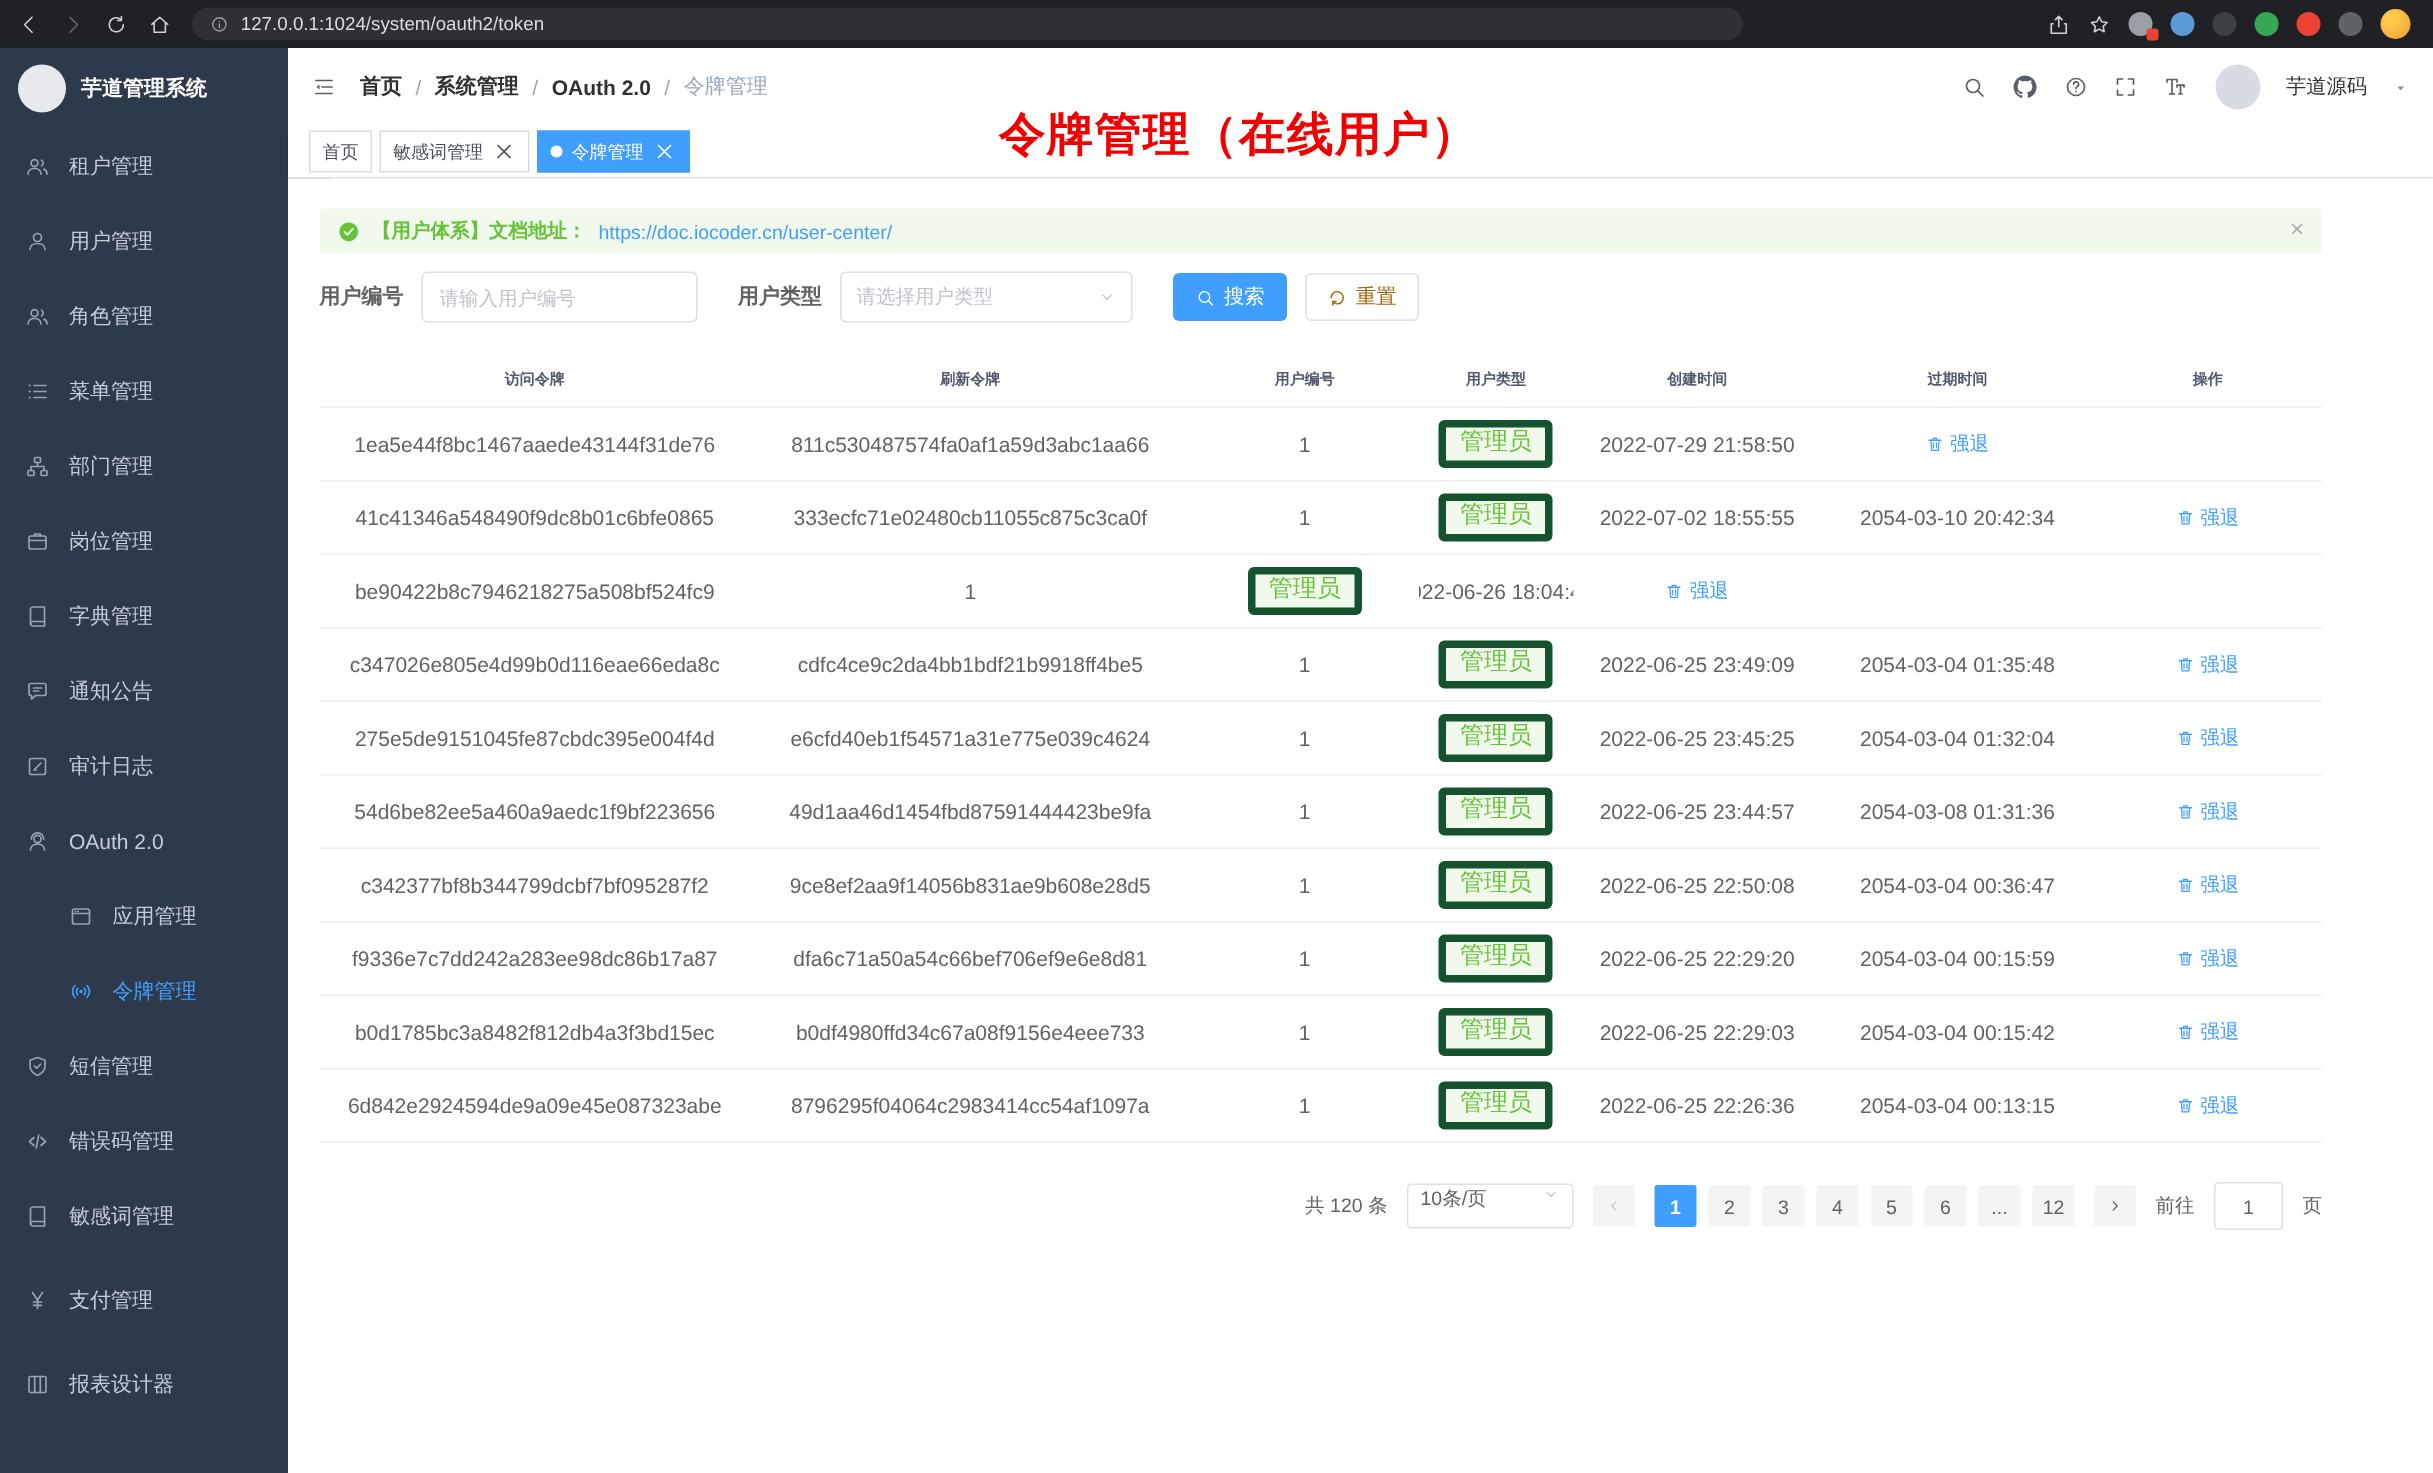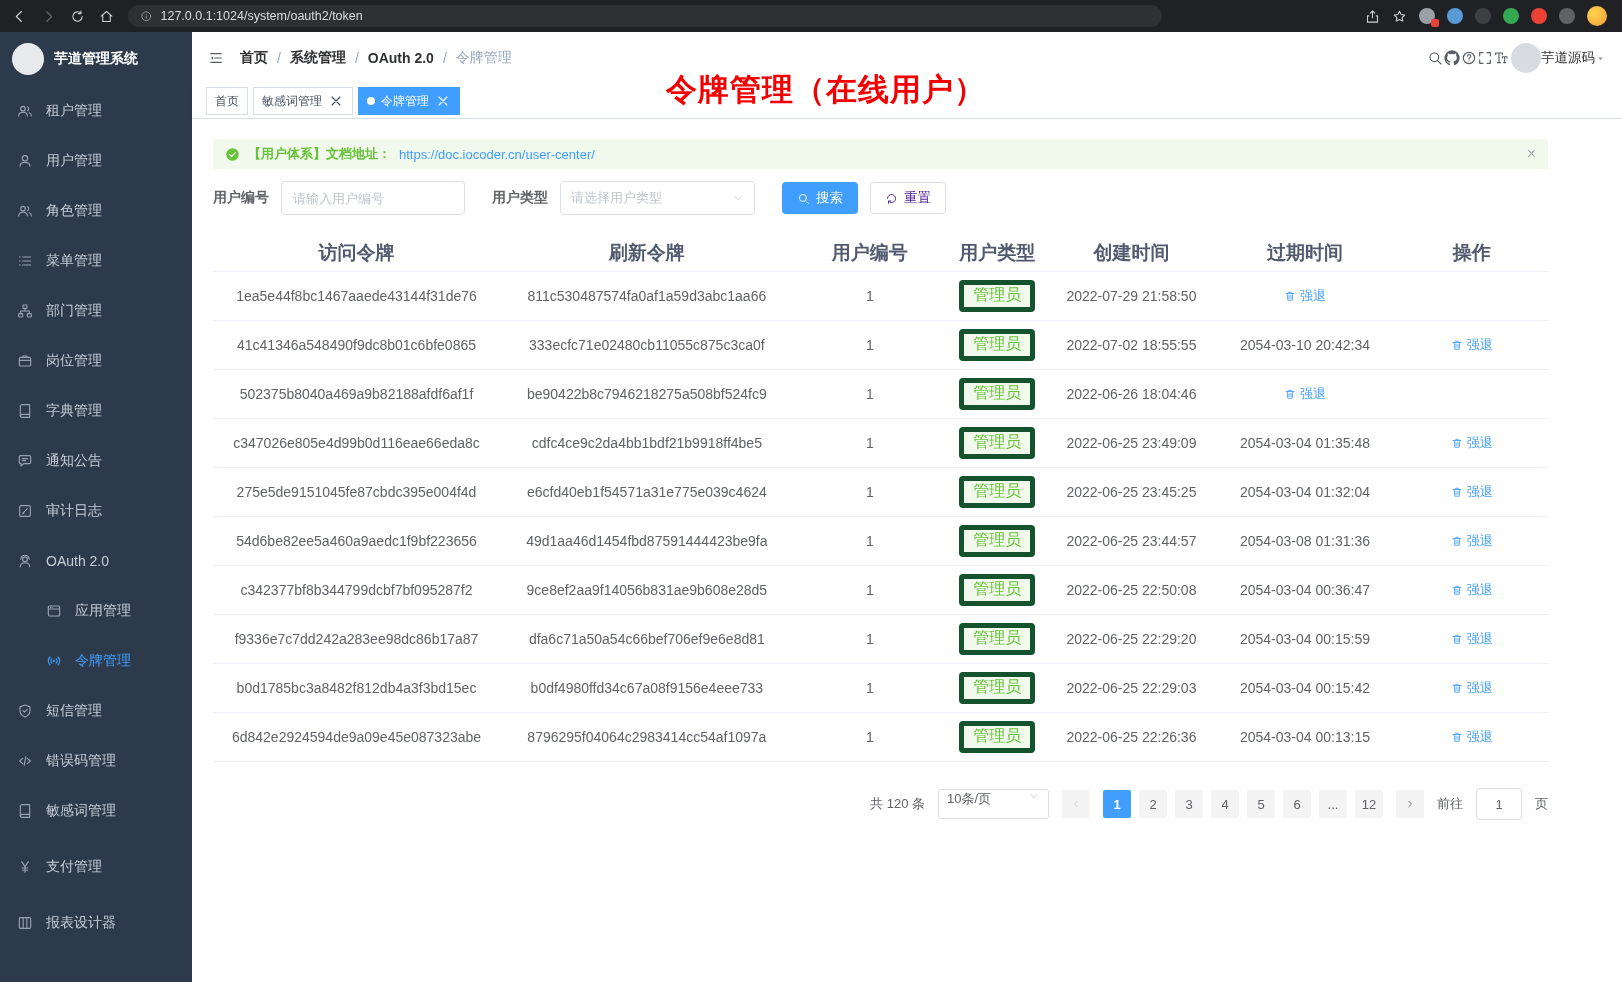--- a/index.html
+++ b/index.html
@@ -41,21 +41,21 @@
   .menu-item.gap{margin-top:6px}
 
   
   .navbar{position:absolute;left:192px;top:32px;right:0;height:52px;background:#fff;
           display:flex;align-items:center;padding:0 16px;gap:16px}
   .hamburger{width:18px;height:18px;color:#5a5e66;cursor:pointer}
   .breadcrumb{display:flex;align-items:center;gap:9px;font-size:14px}
   .bc-item{color:#303133;font-weight:600;cursor:pointer}
   .bc-item.last{color:#97a8be;font-weight:400;cursor:default}
   .bc-sep{color:#97a8be}
-  .nav-right{margin-left:auto;display:flex;align-items:center;color:#5a5e66}
+  .nav-right{margin-left:auto;display:flex;align-items:center;gap:17px;color:#5a5e66}
   .nav-right svg{cursor:pointer}
   .user-avatar{width:30px;height:30px;border-radius:50%;background:#d8dce2;margin-left:2px;cursor:pointer}
   .user-name{font-size:13.5px;color:#303133;cursor:pointer}
   .nav-right .caret{width:11px;height:11px;color:#909399}
 
   
   .tags-view{position:absolute;left:192px;top:84px;right:0;height:34px;background:#fff;
              border-bottom:1px solid #d8dce5;box-shadow:0 1px 3px rgba(0,0,0,.05);
              display:flex;align-items:center;gap:5px;padding:0 14px}
   .tag{height:26px;display:inline-flex;align-items:center;gap:6px;padding:0 8px;
@@ -87,26 +87,26 @@
   .ftext::placeholder{color:#bfc4cc}
   .fselect{height:32px;width:173px;border:1px solid #dcdfe6;border-radius:4px;display:flex;
            align-items:center;justify-content:space-between;padding:0 10px;color:#bfc4cc;
            font-size:13px;cursor:pointer}
   .fselect .caret{width:12px;height:12px;color:#c0c4cc}
   .btn{height:32px;border-radius:4px;display:inline-flex;align-items:center;gap:6px;
        padding:0 14px;font-size:13.5px;cursor:pointer;border:1px solid transparent;
        font-family:Liberation Mono, monospace;background:#fff}
   .btn svg{width:13px;height:13px}
   .btn-primary{background:#409eff;color:#fff;margin-right:12px}
-  .btn-plain{border-color:#dcdfe6;color:#4c1d95}
+  .btn-plain{border-color:#dcdfe6;color:#a16207}
 
   
   .grid7{display:grid;grid-template-columns:21.5% 22% 11.4% 7.7% 12.4% 13.6% 11.4%}
   .thead{height:36px;border-bottom:1px solid #ebeef5}
-  .th{display:flex;align-items:center;justify-content:center;font-size:19px;font-weight:600;color:#515a6e}
+  .th{display:flex;align-items:center;justify-content:center;font-size:10px;font-weight:600;color:#515a6e}
   .tr{height:48px;border-bottom:1px solid #ebeef5}
   .td{display:flex;align-items:center;justify-content:center;font-size:14px;color:#606266;
       white-space:nowrap;overflow:hidden}
   .tag-success{display:inline-block;padding:0 9px;height:22px;line-height:20px;font-size:16px;
                color:#67c23a;background:#f0f9eb;border:5px solid #14532d;border-radius:4px}
   .action-link{color:#409eff;font-size:13px;display:inline-flex;align-items:center;gap:4px;
                cursor:pointer;text-decoration:none}
   .action-link svg{width:12px;height:12px}
 
   
@@ -564,21 +564,20 @@
           <div class="td">
             <a class="action-link">
               <svg class="ic">
                 <use href="#i-trash"></use>
               </svg>
               <span>强退</span>
             </a>
           </div>
         </div>
         <div class="tr grid7">
-          <div class="td">502375b8040a469a9b82188afdf6af1f</div>
           <div class="td">be90422b8c7946218275a508bf524fc9</div>
           <div class="td">1</div>
           <div class="td">
             <span class="tag-success">管理员</span>
           </div>
           <div class="td">2022-06-26 18:04:46</div>
           <div class="td">
             <a class="action-link">
               <svg class="ic">
                 <use href="#i-trash"></use>

